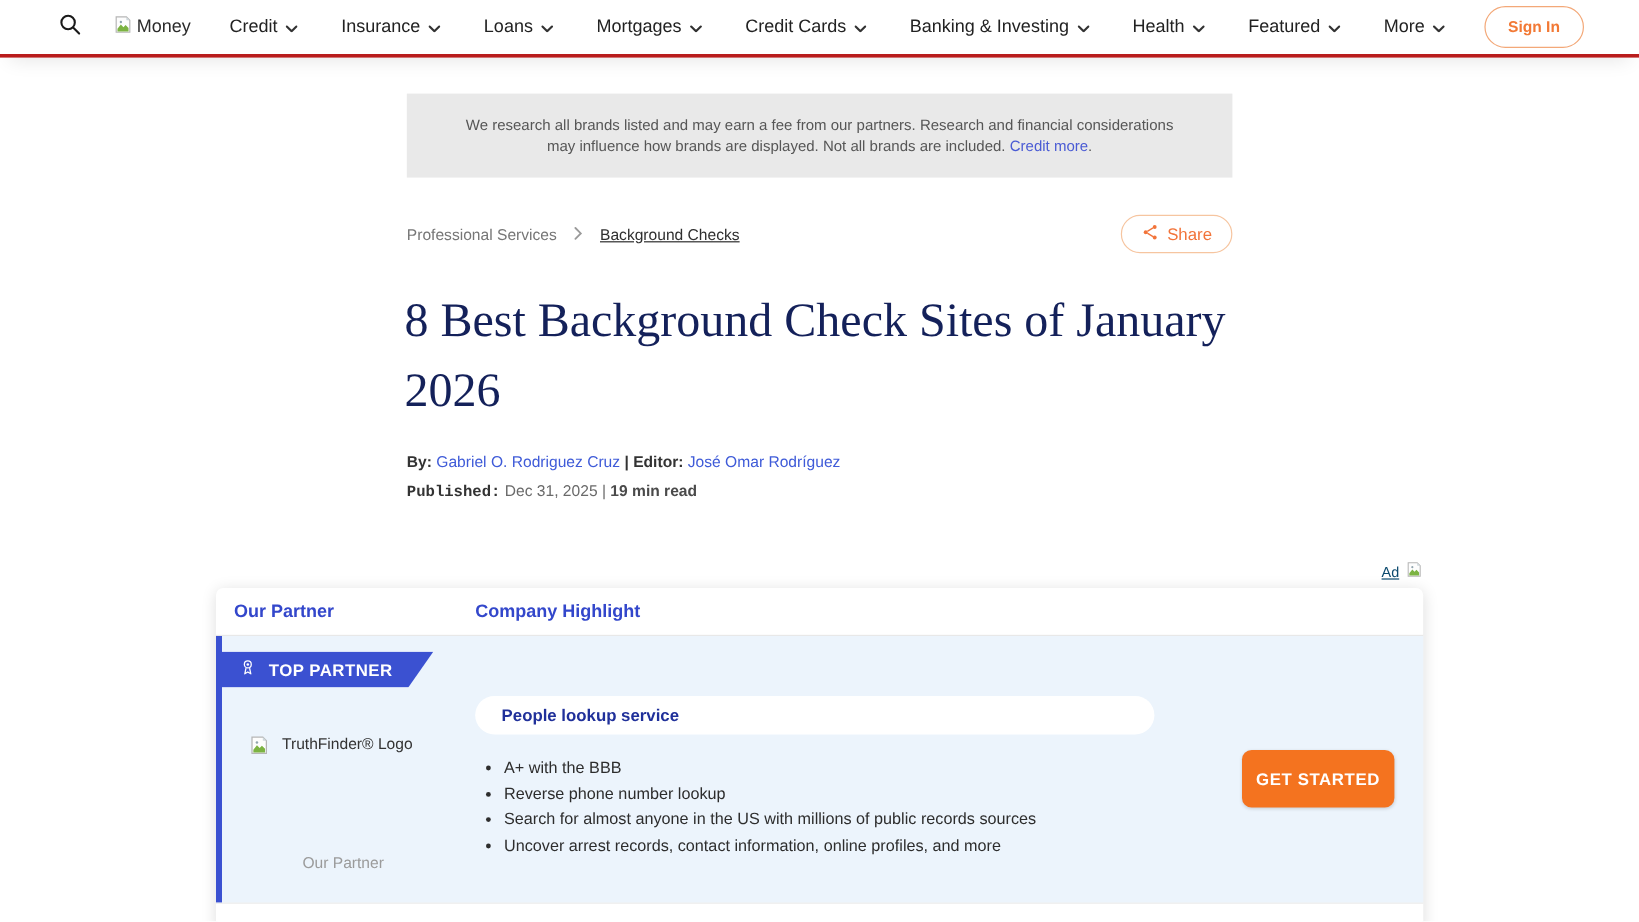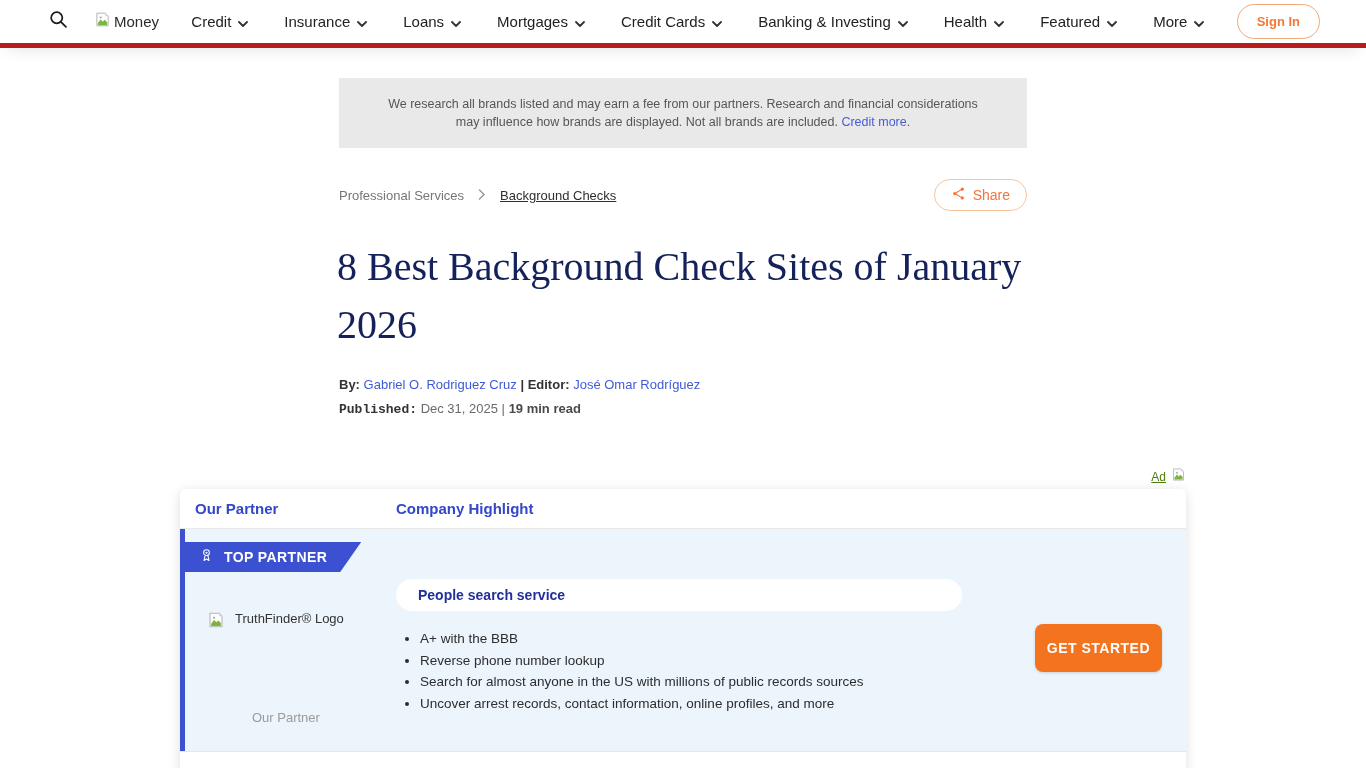--- a/index.html
+++ b/index.html
@@ -4,21 +4,21 @@
 <style>
   * { margin:0; padding:0; box-sizing:border-box; }
   html,body { background:#fff; }
   body { font-family:"Liberation Sans", sans-serif; }
   .page { width:1366px; height:768px; position:relative; background:#fff; overflow:hidden; }
 
   
   .header {
     height:48px; background:#fff; display:flex; align-items:center;
     padding:0 46px 0 44px; position:relative; z-index:5;
-    border-bottom:5px solid #b91c1c;
+    border-bottom:3px solid #b91c1c;
     box-shadow:0 10px 16px -8px rgba(0,0,0,.10);
   }
   .search-btn { width:28px; height:28px; display:flex; align-items:center; justify-content:center; cursor:pointer; }
   .logo { display:flex; align-items:center; gap:3px; margin-left:22px; cursor:pointer; }
   .logo-text { font-size:15px; color:#2b2b2b; }
   .nav { display:flex; align-items:center; gap:36px; margin:0 auto; }
   .nav-item { display:flex; align-items:center; gap:7px; font-size:15px; color:#222; cursor:pointer; white-space:nowrap; }
   .signin-btn {
     border:1px solid #f3a878; color:#f27935; background:#fff;
     font-size:13px; font-weight:700; padding:9px 19px; border-radius:20px; cursor:pointer;
@@ -51,21 +51,21 @@
   }
   .byline { width:688px; margin:23px auto 0; font-size:13px; color:#333; }
   .byline .label { font-weight:700; color:#333; }
   .byline a { color:#3f5bd8; text-decoration:none; cursor:pointer; }
   .publine { width:688px; margin:9px auto 0; font-size:13px; color:#6a6a6a; }
   .publine .label { font-weight:700; color:#333;font-family:Liberation Mono, monospace; }
   .publine .read { font-weight:700; color:#4a4a4a; }
 
   
   .ad-row { width:1006px; margin:50px auto 0; display:flex; justify-content:flex-end; align-items:center; gap:5px; }
-  .ad-text { font-size:12px; color:#4d7c0f;text-decoration:underline; }
+  .ad-text { font-size:12px; color:#0c4a6e;text-decoration:underline; }
 
   
   .ptable {
     width:1006px; margin:3px auto 0; background:#fff;
     border-radius:6px 6px 0 0; box-shadow:0 2px 12px rgba(0,0,0,.13);
   }
   .ptable-head { height:40px; display:flex; align-items:center; border-bottom:1px solid #e8e8e8; }
   .col-head { font-size:15px; font-weight:700; color:#3347cb; }
   .col-head.c1 { width:216px; padding-left:15px; }
   .prow { position:relative; height:222px; background:#ecf4fc; border-left:5px solid #3b51d1; }
@@ -251,21 +251,21 @@
               <path d="M5.5 17l4-5 3 3 2.5-2.5 3.5 3.5v4h-13z" fill="#7cb342"></path>
               <circle cx="9.5" cy="9" r="1.4" fill="#90a4ae"></circle>
             </svg>
         </span>
         <span class="logo-alt">TruthFinder® Logo</span>
       </div>
 
       <div class="partner-label">Our Partner</div>
 
       <div class="highlight-cell">
-        <div class="tag-pill">People search service</div>
+        <div class="tag-pill">People lookup service</div>
         <ul class="bullets">
           <li>A+ with the BBB</li>
           <li>Reverse phone number lookup</li>
           <li>Search for almost anyone in the US with millions of public records sources</li>
           <li>Uncover arrest records, contact information, online profiles, and more</li>
         </ul>
       </div>
 
       <button class="cta-btn">GET STARTED</button>
     </div>

